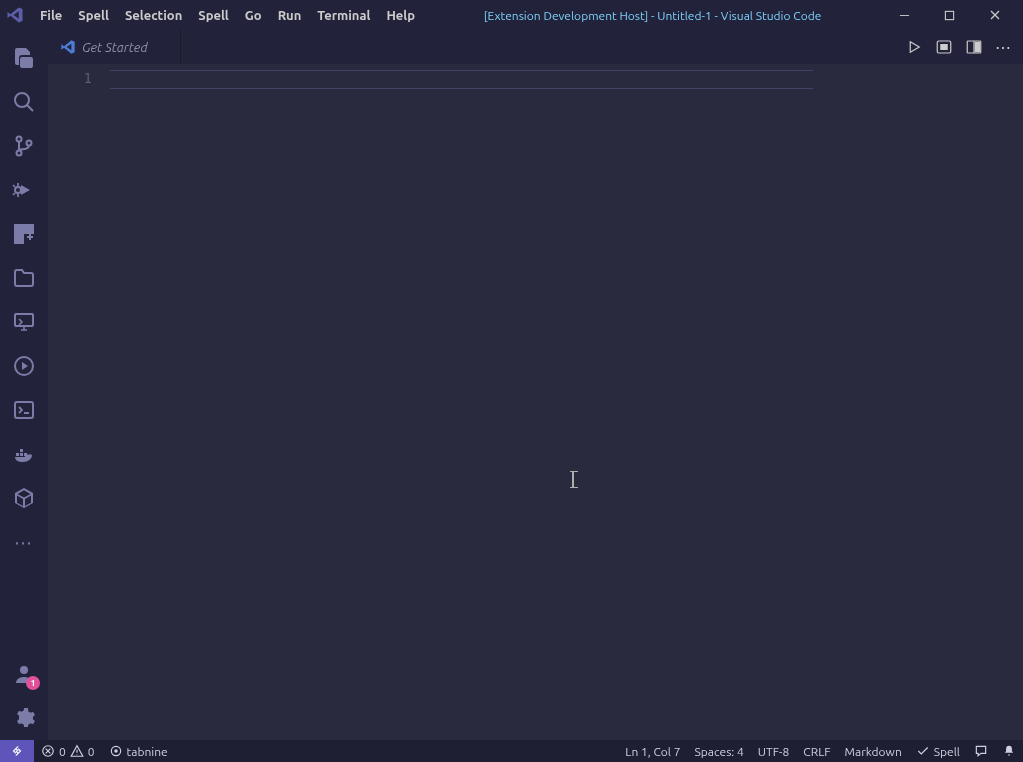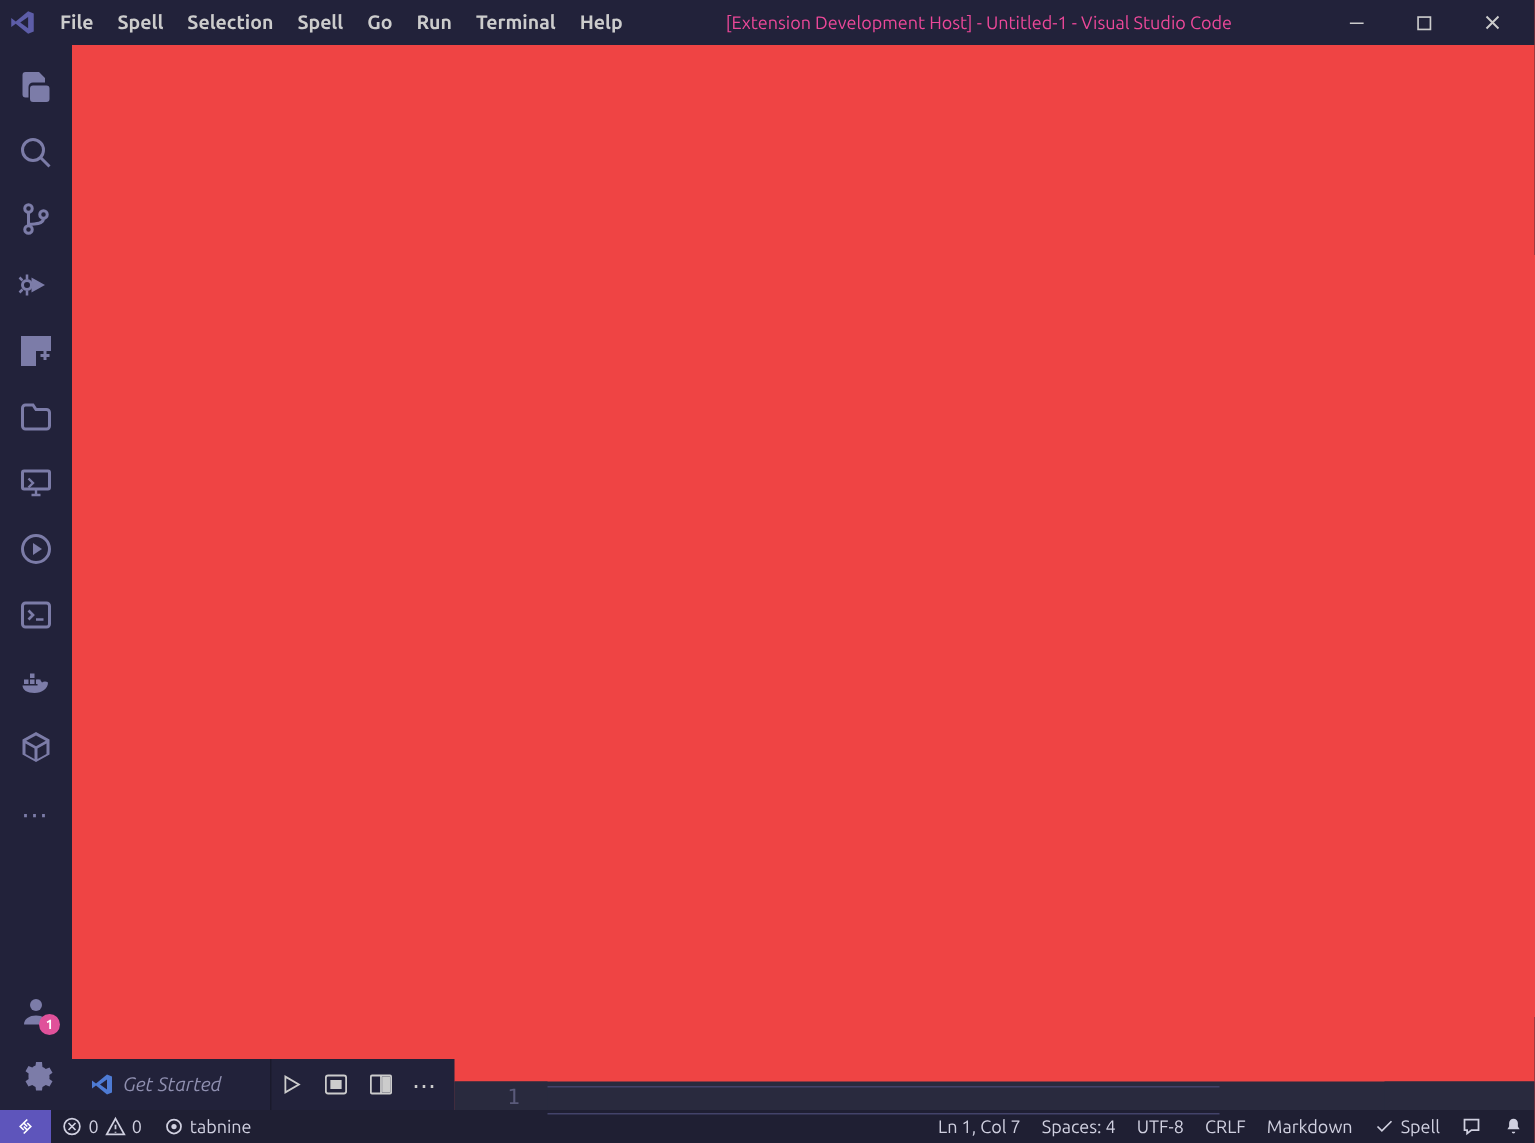--- a/index.html
+++ b/index.html
@@ -31,21 +31,21 @@
   .title-bar .app-icon svg { width: 18px; height: 18px; }
   .menubar { display: flex; font-weight: bold; }
   .menubar .menu-item {
     padding: 4px 8px;
     color: #cccccc;
     cursor: default;
   }
   .title-text {
     flex: 1;
     text-align: center;
-    color: #ec4899;
+    color: #7dd3fc;
     font-size: 12px;
     white-space: nowrap;
     overflow: hidden;
     text-overflow: ellipsis;
     padding: 0 8px;
   }
   .win-controls { display: flex; }
   .win-controls .win-btn {
     width: 45px; height: 30px;
     display: flex; align-items: center; justify-content: center;
@@ -90,24 +90,23 @@
     display: flex; align-items: center; justify-content: center;
     padding: 0 3px;
   }
   .stroke-dim { stroke: #7c7ca8; }
   .fill-dim { fill: #7c7ca8; }
 
   
   .editor-group {
     flex: 1;
     display: flex;
-    flex-direction: row;
-    background: #ef4444;
+    flex-direction: column;
+    background: #ffffff;
     min-width: 0;
-    align-items: flex-end;
   }
   .tab-row {
     height: 34px;
     background: #22223a;
     display: flex;
     align-items: stretch;
   }
   .tab {
     display: flex;
     align-items: center;

